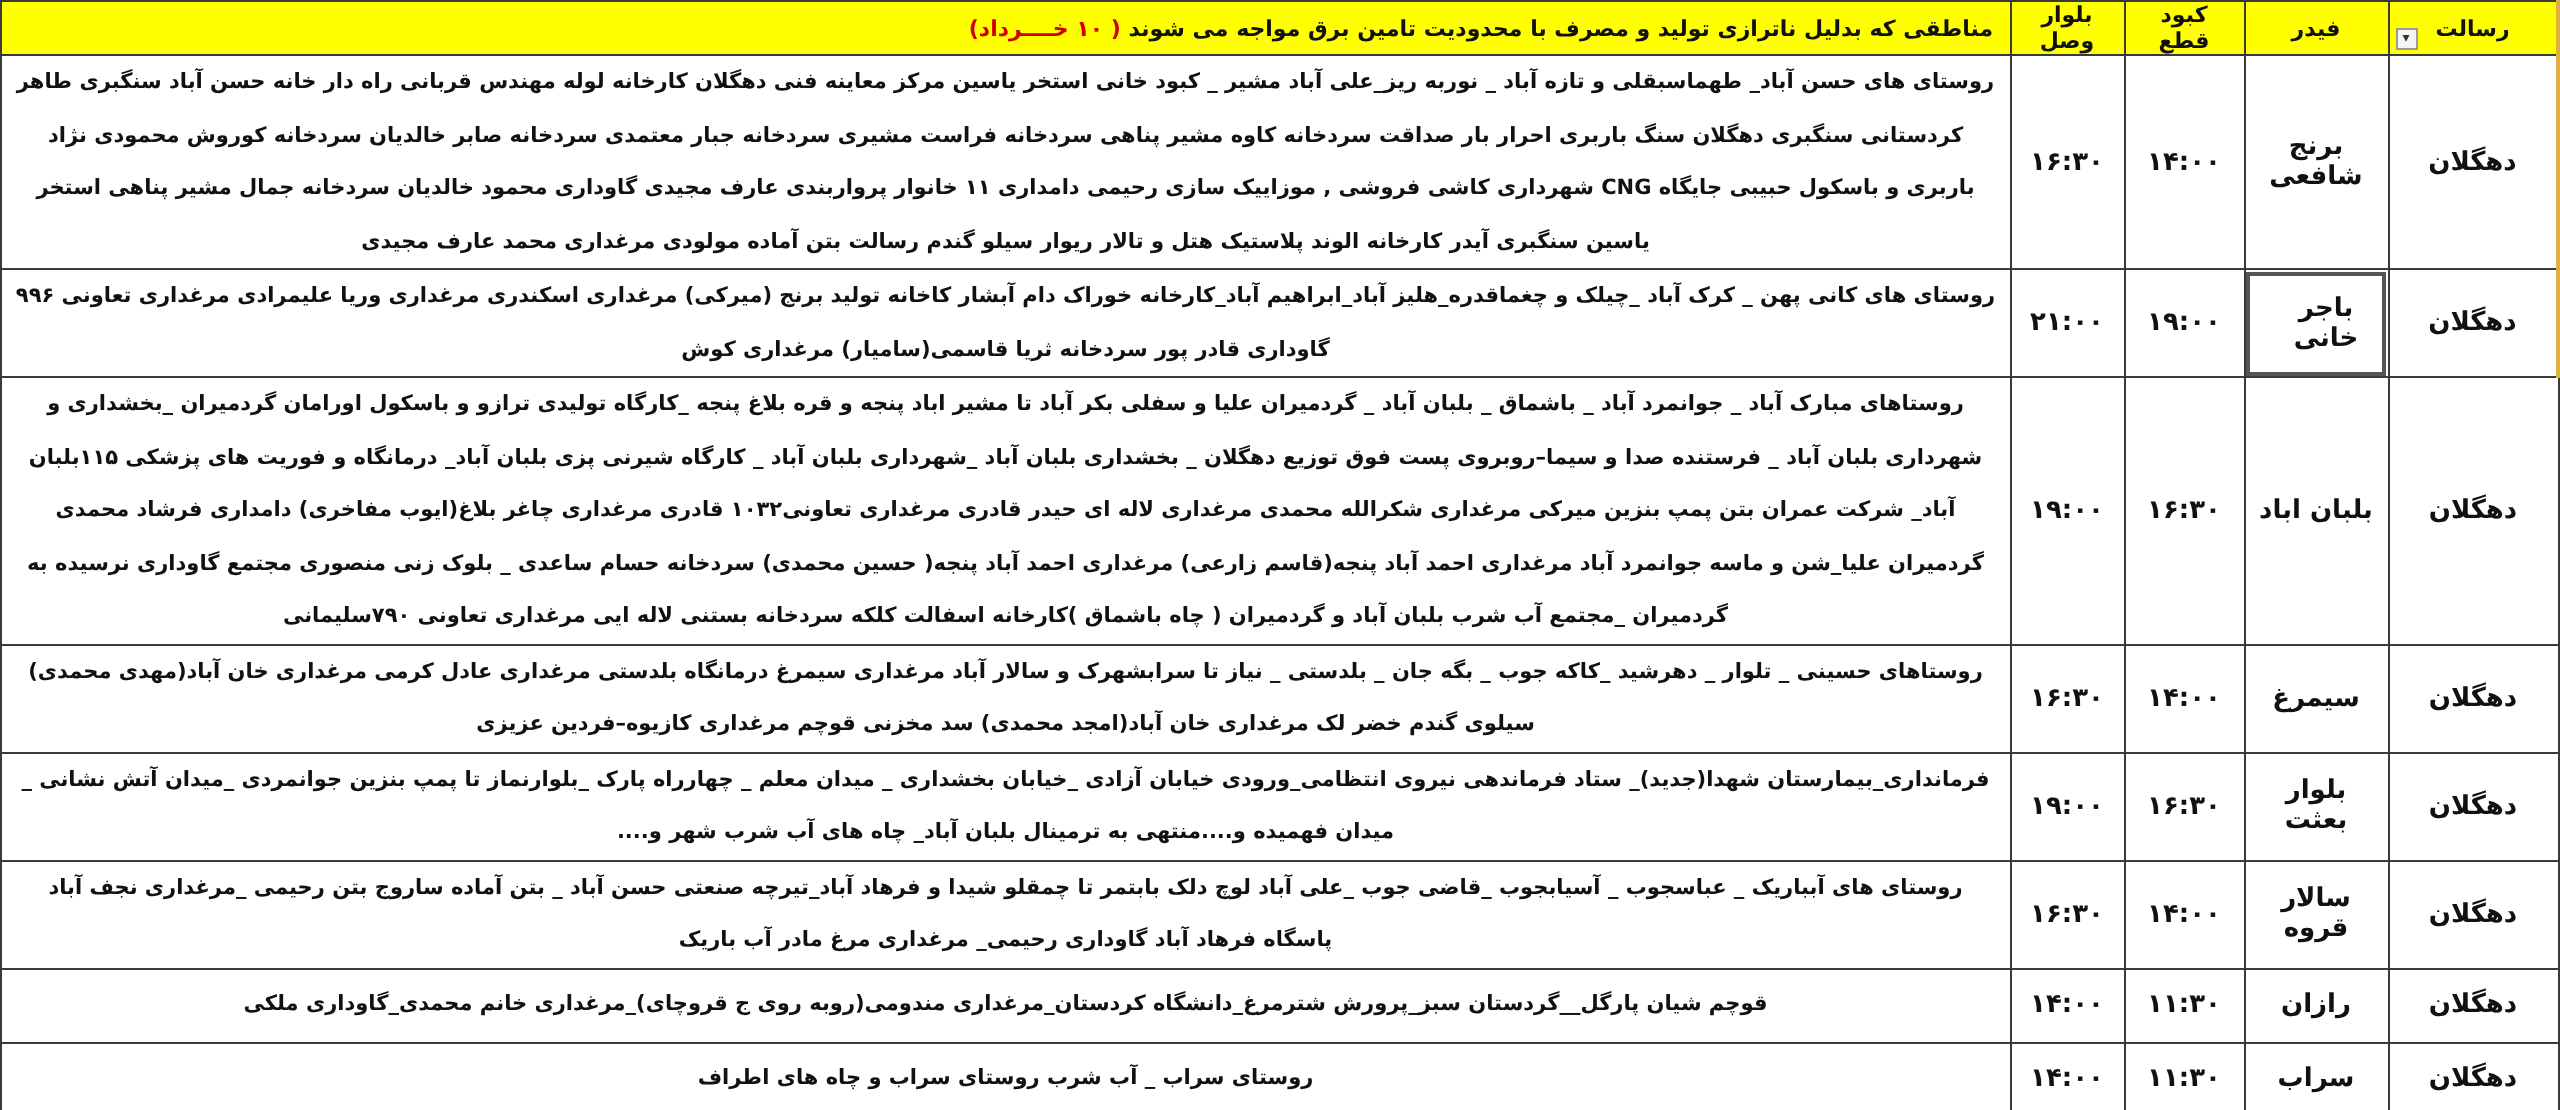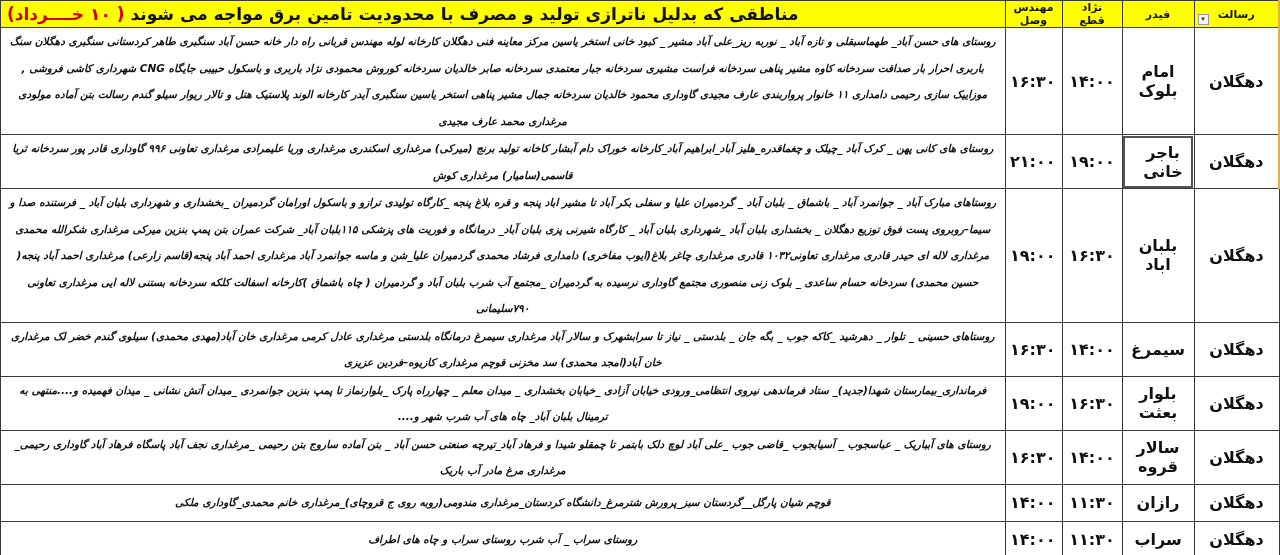--- a/index.html
+++ b/index.html
@@ -18,36 +18,35 @@
       vertical-align: middle;
       padding: 0 6px;
       overflow: hidden;
     }
     thead th {
       background: #ffff00;
       height: 24px;
       font-size: 11px;
       position: relative;
     }
-    thead th.title-cell { text-align: left; padding-right: 8px; font-size: 17px; }
+    thead th.title-cell { text-align: right; padding-right: 8px; font-size: 11px; }
     .date-red { color: #d00000; }
     .filter-btn {
       position: absolute; left: 3px; bottom: 2px;
       width: 9px; height: 9px; border: 1px solid #999; background: #f4f4f4;
       font-size: 7px; line-height: 9px; color: #333; text-align: center; font-weight: normal;
     }
-    td.area, td.feeder, td.time { font-size: 16px; }
+    td.area, td.feeder, td.time { font-size: 13px; }
     td.feeder.selected { outline: 2px solid #555; outline-offset: -3px; padding-left: 16px; }
     td.regions {
       text-align: right;
       font-size: 10.5px;
       line-height: 26.5px;
       padding-right: 8px;
       white-space: normal;
-      font-style: italic;
     }
     td.regions.centered { text-align: center; margin-top: 16px; }
     .r1 { height: 104px; }
     .r2 { height: 54px; }
     .r3 { height: 131px; }
     .r4 { height: 54px; }
     .r5 { height: 54px; }
     .r6 { height: 54px; }
     .r7 { height: 37px; }
     .r8 { height: 37px; }
@@ -67,35 +66,35 @@
   <thead>
     <tr>
       <th class="right-edge">
         <span>رسالت</span>
         <span class="filter-btn">▾</span>
       </th>
       <th>
         <span>فیدر</span>
       </th>
       <th>
-        <span>نژاد قطع</span>
+        <span>کبود قطع</span>
       </th>
       <th>
-        <span>مهندس وصل</span>
+        <span>بلوار وصل</span>
       </th>
       <th class="title-cell">
         <span>مناطقی که بدلیل ناترازی تولید و مصرف با محدودیت تامین برق مواجه می شوند</span>
         <span class="date-red">( ۱۰ خــــرداد)</span>
       </th>
     </tr>
   </thead>
   <tbody>
     <tr class="r1">
       <td class="area right-edge">دهگلان</td>
-      <td class="feeder">امام بلوک</td>
+      <td class="feeder">برنج شافعی</td>
       <td class="time">۱۴:۰۰</td>
       <td class="time">۱۶:۳۰</td>
       <td class="regions">روستای های حسن آباد_ طهماسبقلی و تازه آباد _ نوربه ریز_علی آباد مشیر _ کبود خانی استخر یاسین مرکز معاینه فنی دهگلان کارخانه لوله مهندس قربانی راه دار خانه حسن آباد سنگبری طاهر کردستانی سنگبری دهگلان سنگ باربری احرار بار صداقت سردخانه کاوه مشیر پناهی سردخانه فراست مشیری سردخانه جبار معتمدی سردخانه صابر خالدیان سردخانه کوروش محمودی نژاد باربری و باسکول حبیبی جایگاه CNG شهرداری کاشی فروشی , موزاییک سازی رحیمی دامداری ۱۱ خانوار پرواربندی عارف مجیدی گاوداری محمود خالدیان سردخانه جمال مشیر پناهی استخر یاسین سنگبری آیدر کارخانه الوند پلاستیک هتل و تالار ریوار سیلو گندم رسالت بتن آماده مولودی مرغداری محمد عارف مجیدی</td>
     </tr>
     <tr class="r2">
       <td class="area right-edge">دهگلان</td>
       <td class="feeder selected">باجر خانی</td>
       <td class="time">۱۹:۰۰</td>
       <td class="time">۲۱:۰۰</td>
       <td class="regions centered">روستای های کانی پهن _ کرک آباد _چیلک و چغماقدره_هلیز آباد_ابراهیم آباد_کارخانه خوراک دام آبشار کاخانه تولید برنج (میرکی) مرغداری اسکندری مرغداری وریا علیمرادی مرغداری تعاونی ۹۹۶ گاوداری قادر پور سردخانه ثریا قاسمی(سامیار) مرغداری کوش</td>

